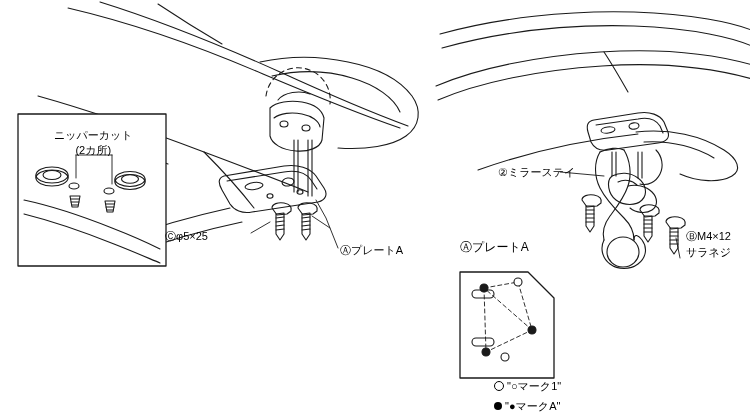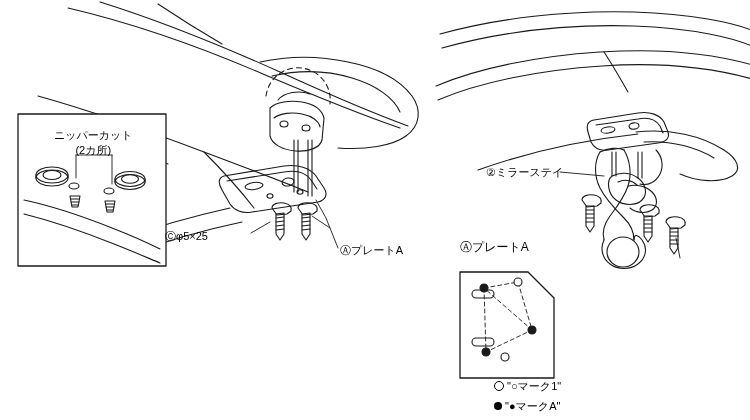--- a/index.html
+++ b/index.html
@@ -214,24 +214,28 @@
   </div>
 
   <div class="lbl" style="left:157px; top:228px;">
     <span class="txt">Ⓒ</span><span class="txt">φ5×25</span><br>
   </div>
 
   <div class="lbl" style="left:332px; top:242px;">
     <span class="txt">Ⓐ</span><span class="txt">プレートA</span>
   </div>
 
-  <div class="lbl" style="left:478px; top:164px;">
+  <div class="lbl" style="left:490px; top:164px;">
     <span class="txt">②</span><span class="txt">ミラーステイ</span>
   </div>
 
+  <div class="lbl" style="left:678px; top:228px;">
+    <span class="txt">Ⓑ</span><span class="txt">M4×12</span><br>
+    <span class="txt">サラネジ</span>
+  </div>
 
   <div class="lbl big" style="left:452px; top:238px;">
     <span class="txt">Ⓐ</span><span class="txt">プレートA</span>
   </div>
 
   <div class="lbl" style="left:486px; top:378px;">
     <span class="dotwhite"></span>
     <span class="txt">"○マーク1"</span>
   </div>
 

